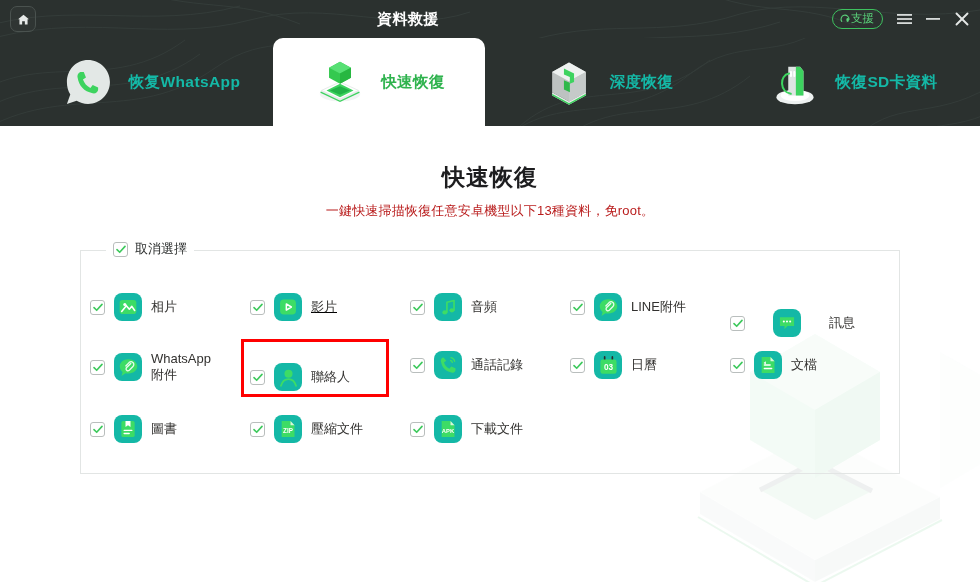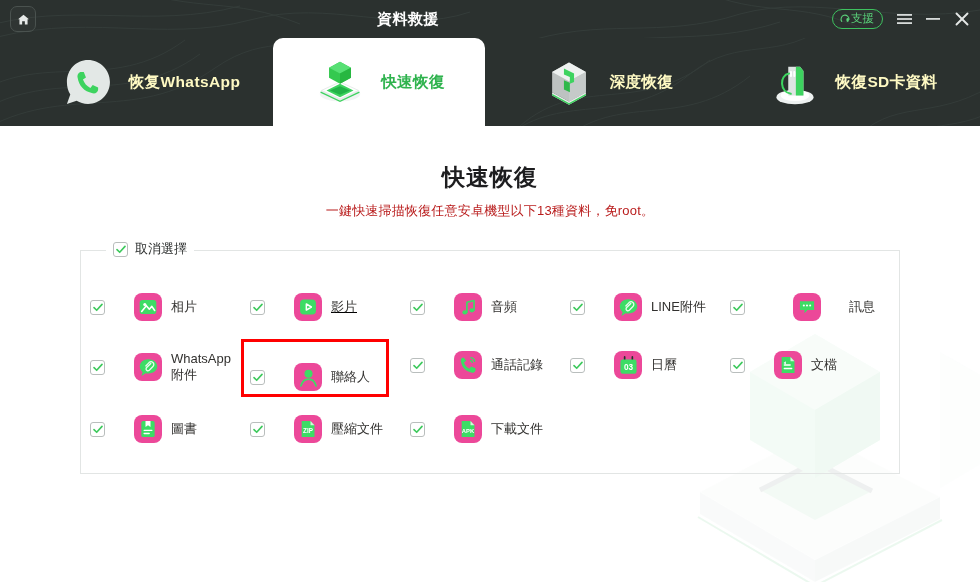--- a/index.html
+++ b/index.html
@@ -74,21 +74,21 @@
   }
   .tabbar .tb-lines { position: absolute; inset: 0; opacity: .5; }
   .tab {
     position: absolute; top: 0;
     height: 88px;
     display: flex; align-items: center;
     justify-content: center;
     gap: 14px;
   }
   .tab-label {
-    color: #fef9c3;
+    color: #14b8a6;
     font-size: 15.5px;
     font-weight: 700;
     letter-spacing: .4px;
     white-space: nowrap;
   }
   .tab.active {
     background: #ffffff;
     border-radius: 10px 10px 0 0;
   }
   .tab.active .tab-label { color: #2fb34e; }
@@ -147,22 +147,22 @@
   .cb {
     width: 15px; height: 15px; flex: 0 0 15px;
     border: 1px solid #b9bebd;
     border-radius: 3px;
     background: #fff;
     display: flex; align-items: center; justify-content: center;
   }
   .icon-box {
     width: 28px; height: 28px; flex: 0 0 28px;
     border-radius: 8px;
-    background: #ec4899;
-    display: flex; align-items: center; justify-content: center; margin-left: 20px;
+    background: #14b8a6;
+    display: flex; align-items: center; justify-content: center;
   }
   .cell-label {
     font-size: 13px; color: #32312f;
     line-height: 1.25;
     white-space: pre-line;
   }
 
   .hl-box {
     position: absolute;
     border: 3px solid #ff0000;
@@ -381,21 +381,21 @@
           </span>
           <span class="icon-box">
             <svg width="21" height="21" viewBox="0 0 24 24">
               <path d="M12 2.5 C18 2.5 22 6.2 22 10.7 C22 15.2 18 18.9 12 18.9 C10.8 18.9 9.7 18.8 8.7 18.5 L4 21.8 L5.2 17.3 C3.2 15.7 2 13.4 2 10.7 C2 6.2 6 2.5 12 2.5 Z" fill="#3ddc65"></path>
               <path d="M14.6 7.4 L9.9 12.1 C9 13 9 14.3 9.9 15.1 C10.7 15.9 12 15.9 12.9 15.1 L17.1 10.9 C18.4 9.6 18.4 7.6 17.1 6.4 C15.9 5.2 13.9 5.2 12.6 6.4 L8.9 10.2" fill="none" stroke="#e8fbee" stroke-width="1.5" stroke-linecap="round"></path>
             </svg>
           </span>
           <span class="cell-label">LINE附件</span>
         </div>
 
-        <div class="cell" style="left:649px; top:42px;gap:28px;">
+        <div class="cell" style="left:649px; top:58px;gap:28px;">
           <span class="cb">
             <svg width="10" height="9" viewBox="0 0 10 9">
                 <path d="M1 4.6 L3.7 7.3 L9 1.4" fill="none" stroke="#3dc95c" stroke-width="1.6" stroke-linecap="round" stroke-linejoin="round"></path>
               </svg>
           </span>
           <span class="icon-box">
             <svg width="20" height="20" viewBox="0 0 24 24">
               <path d="M3.5 5 L20.5 5 L20.5 15.6 L12.6 15.6 L9 19.6 L9 15.6 L3.5 15.6 Z" fill="#3ddc65"></path>
               <g fill="#ffffff">
                   <circle cx="8.2" cy="10.2" r="1.25"></circle>

